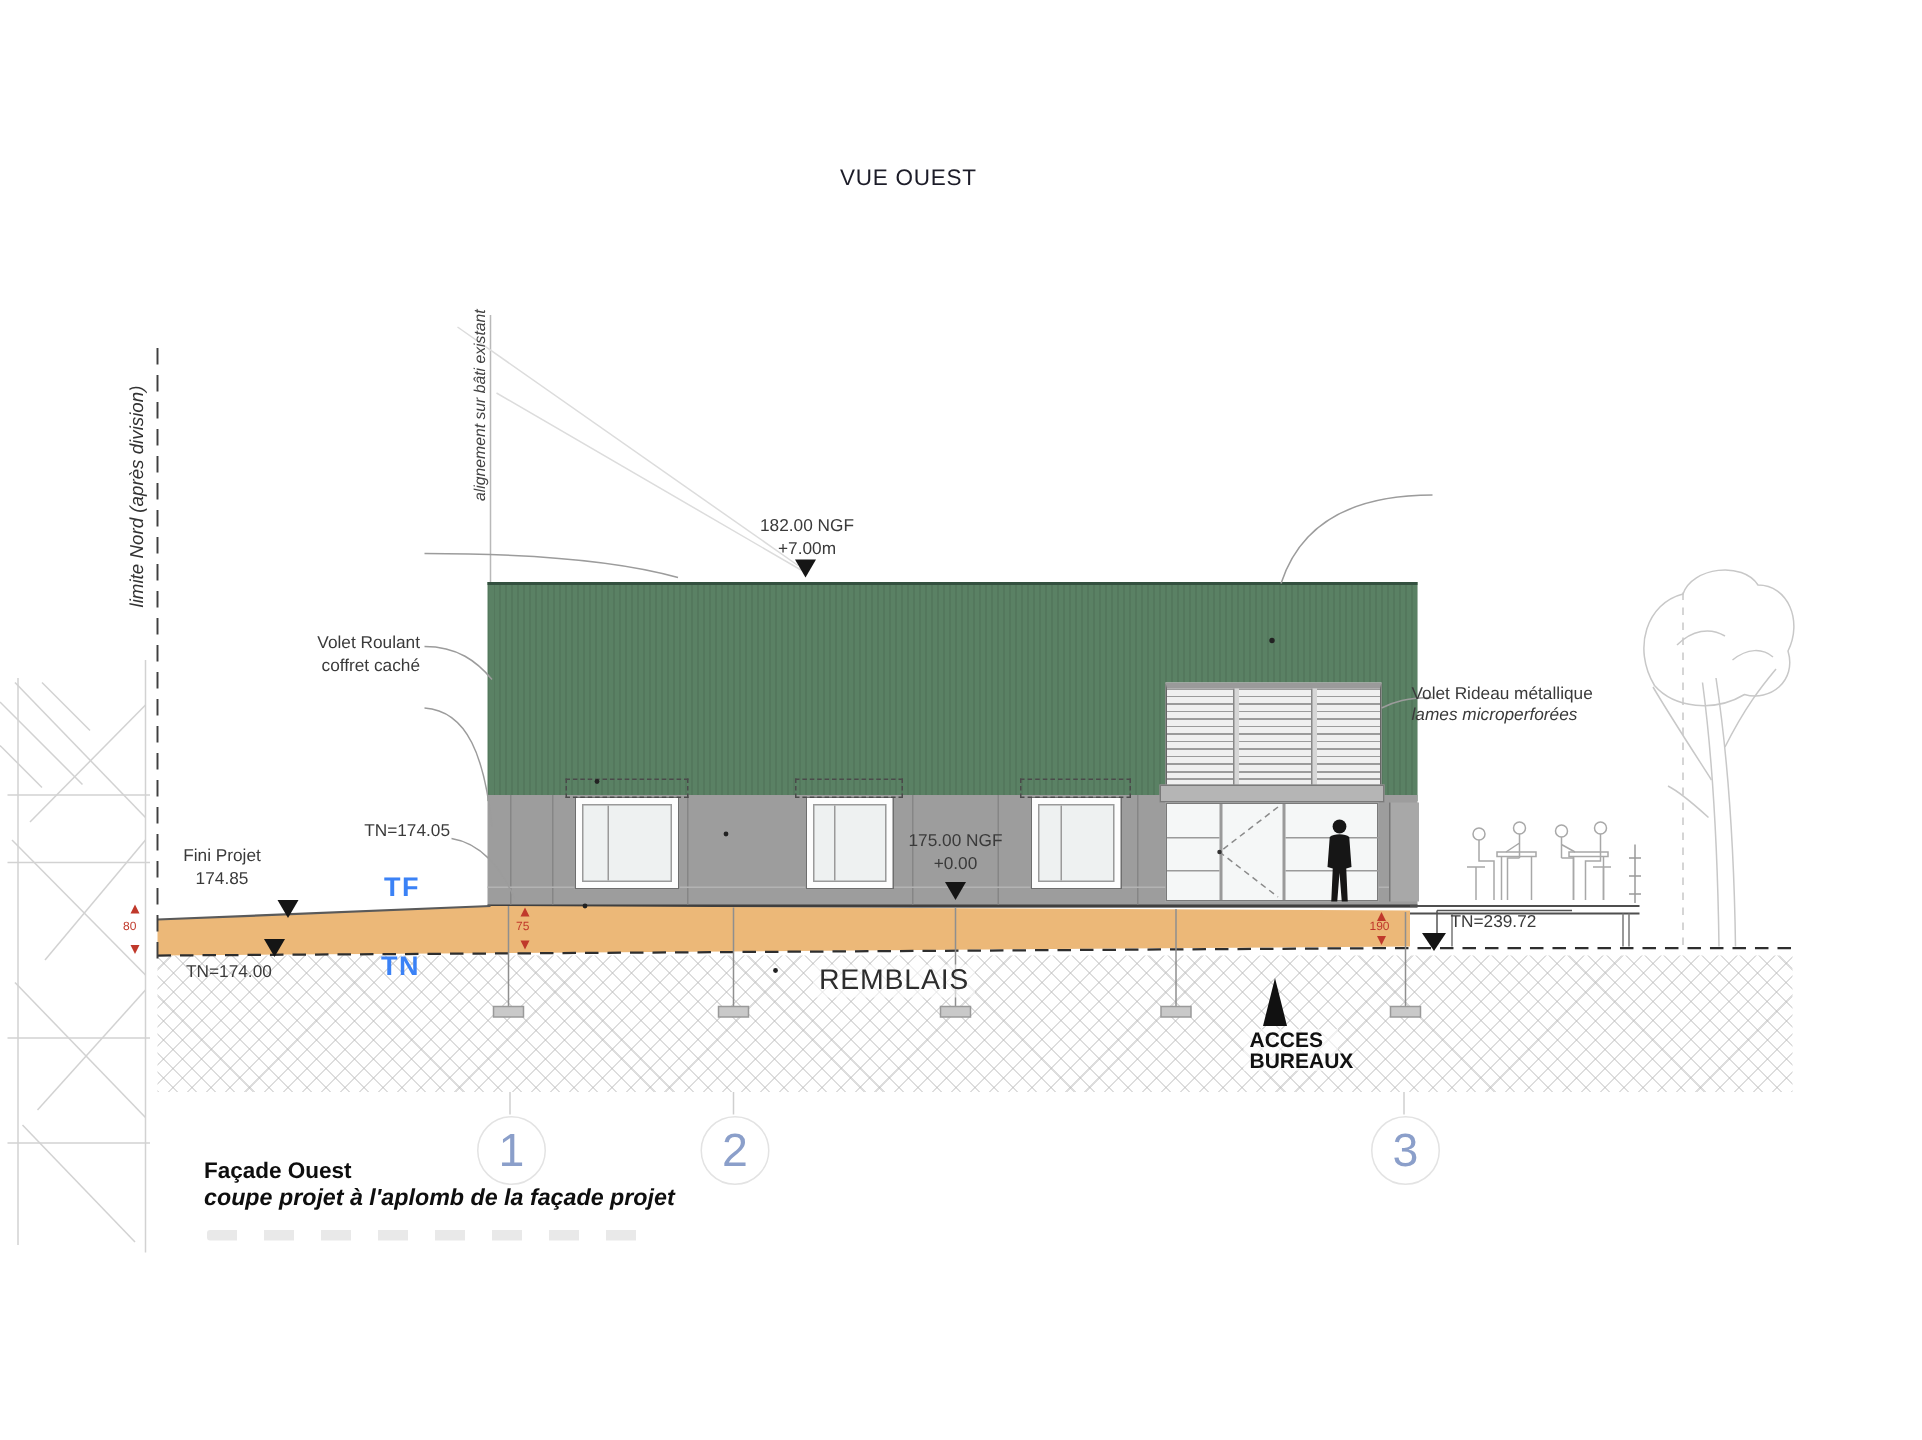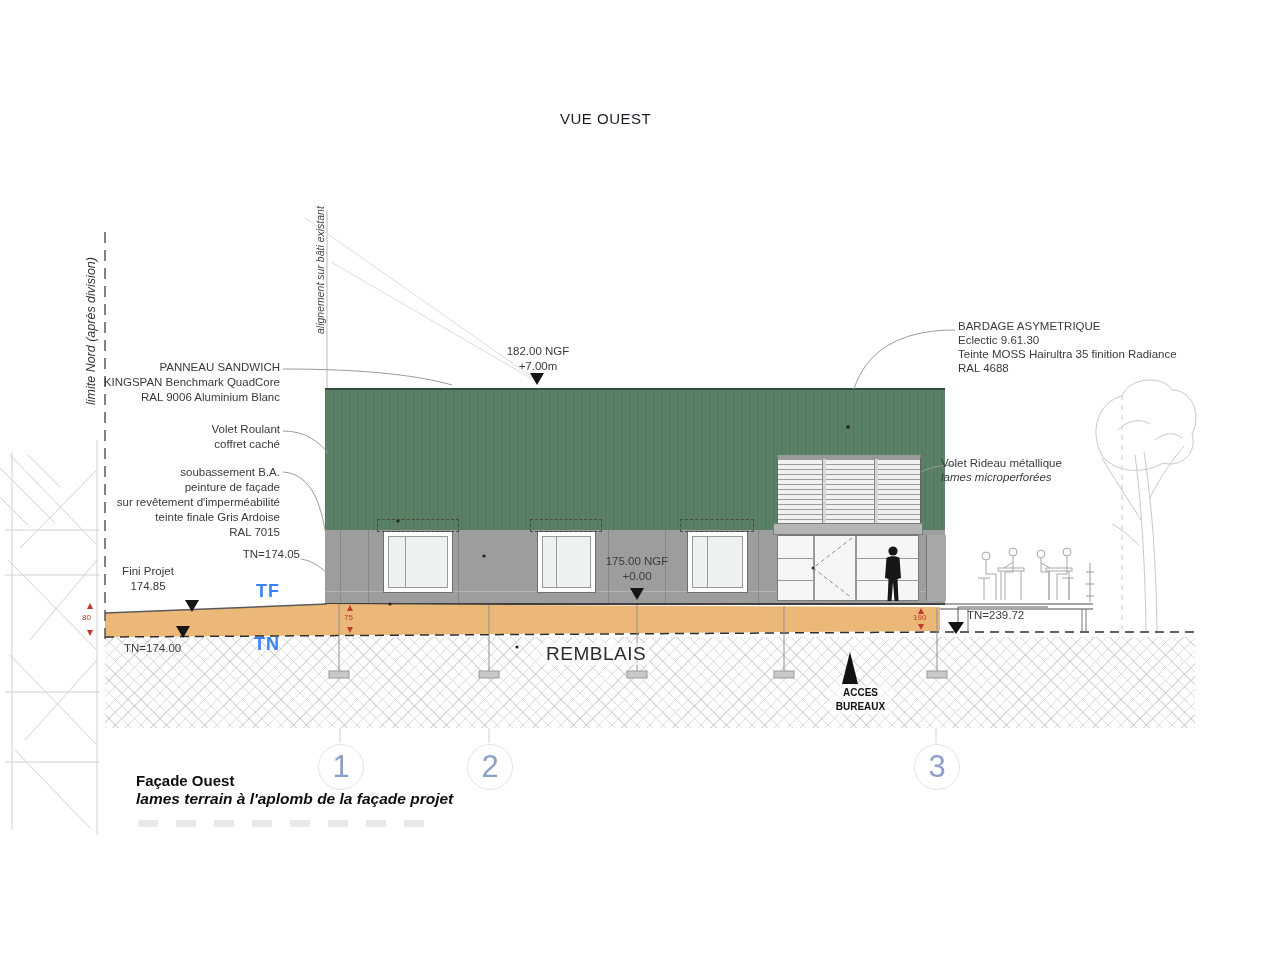--- a/index.html
+++ b/index.html
@@ -35,21 +35,21 @@
   #corner-strip{left:926px;top:535px;width:19px;height:66px;z-index:3;background:#a8a8a8;border-left:1px solid #777;}
   #hatch{left:105px;top:637px;width:1090px;height:91px;z-index:0;
      background-image:repeating-linear-gradient(45deg,rgba(188,188,188,.5) 0 1px,transparent 1px 9px),
                       repeating-linear-gradient(-45deg,rgba(188,188,188,.5) 0 1px,transparent 1px 9px);}
   #svg-layer{left:0;top:0;z-index:4;pointer-events:none;}
   .bubble{position:absolute;top:744px;width:44px;height:44px;border:1.5px solid #e3e3e3;border-radius:50%;
      background:#fff;color:#8b9fca;font-size:31px;display:flex;align-items:center;justify-content:center;z-index:6;}
   .red-dim{font-size:8px;color:#c0392b;z-index:6;}
   #title{left:560px;top:110px;font-size:15px;letter-spacing:.5px;color:#1c1c28;z-index:6;}
   #remblais{left:521px;top:643px;font-size:19px;letter-spacing:.5px;color:#2d2d2d;z-index:6;}
-  #acces{left:808px;top:686px;width:84px;text-align:center;font-size:10px;font-weight:bold;color:#111;line-height:14px;z-index:6;}
+  #acces{left:808px;top:686px;width:84px;font-size:14px;font-weight:bold;color:#111;line-height:14px;z-index:6;}
   #footer-title{left:136px;top:772px;font-size:15px;font-weight:bold;color:#0e0e0e;z-index:6;}
   #footer-sub{left:136px;top:790px;font-size:15.5px;font-weight:bold;font-style:italic;color:#0e0e0e;z-index:6;}
   #footer-ghost{left:138px;top:820px;width:295px;height:7px;opacity:.45;border-radius:2px;z-index:5;
      background:repeating-linear-gradient(90deg,#cfcfcf 0 20px,transparent 20px 38px);filter:blur(.5px);}
   .italic2{font-style:italic;}
 </style>
 </head>
 <body>
 
 <div id="page">
@@ -239,60 +239,42 @@
         <line x1="1021" y1="571" x2="1021" y2="600"></line>
       <rect x="1046" y="568" width="26" height="3"></rect>
         <line x1="1049" y1="571" x2="1049" y2="600"></line>
         <line x1="1069" y1="571" x2="1069" y2="600"></line>
     </g>
   </svg>
 
   <div class="abs vtext" style="left:84px;top:405px;font-size:12.5px;color:#333;">limite Nord (après division)</div>
   <div class="abs vtext" style="left:314px;top:334px;font-size:10.5px;color:#444;">alignement sur bâti existant</div>
 
-  <div class="abs ann ann-r" style="right:1001px;top:360px;">
-    <div>PANNEAU SANDWICH</div>
-    <div>KINGSPAN Benchmark QuadCore</div>
-    <div>RAL 9006 Aluminium Blanc</div>
-  </div>
   <div class="abs ann ann-r" style="right:1001px;top:422px;">
     <div>Volet Roulant</div>
     <div>coffret caché</div>
-  </div>
-  <div class="abs ann ann-r" style="right:1001px;top:465px;">
-    <div>soubassement B.A.</div>
-    <div>peinture de façade</div>
-    <div>sur revêtement d'imperméabilité</div>
-    <div>teinte finale Gris Ardoise</div>
-    <div>RAL 7015</div>
   </div>
   <div class="abs ann ann-r" style="right:981px;top:547px;">TN=174.05</div>
   <div class="abs ann ann-c" style="left:113px;top:564px;width:70px;">
     <div>Fini Projet</div>
     <div>174.85</div>
   </div>
   <div class="abs big-label" style="left:256px;top:581px;">TF</div>
   <div class="abs big-label" style="left:254px;top:634px;">TN</div>
   <div class="abs ann" style="left:124px;top:641px;">TN=174.00</div>
 
   <div class="abs ann ann-c" style="left:498px;top:344px;width:80px;">
     <div>182.00 NGF</div>
     <div>+7.00m</div>
   </div>
   <div class="abs ann ann-c" style="left:597px;top:554px;width:80px;z-index:6;">
     <div>175.00 NGF</div>
     <div>+0.00</div>
   </div>
 
-  <div class="abs ann" style="left:958px;top:319px;line-height:14px;">
-    <div>BARDAGE ASYMETRIQUE</div>
-    <div>Eclectic 9.61.30</div>
-    <div>Teinte MOSS Hairultra 35 finition Radiance</div>
-    <div>RAL 4688</div>
-  </div>
   <div class="abs ann" style="left:941px;top:456px;line-height:14px;">
     <div>Volet Rideau métallique</div>
     <div class="italic2">lames microperforées</div>
   </div>
   <div class="abs ann" style="left:967px;top:608px;">TN=239.72</div>
 
   <div id="remblais" class="abs halo">REMBLAIS</div>
   <div id="acces" class="abs">
     <div class="halo">ACCES</div>
     <div class="halo">BUREAUX</div>
@@ -300,16 +282,16 @@
 
   <div class="abs red-dim" style="left:82px;top:613px;">80</div>
   <div class="abs red-dim" style="left:344px;top:613px;">75</div>
   <div class="abs red-dim" style="left:913px;top:613px;">190</div>
 
   <div class="bubble" style="left:318px;">1</div>
   <div class="bubble" style="left:467px;">2</div>
   <div class="bubble" style="left:914px;">3</div>
 
   <div id="footer-title" class="abs">Façade Ouest</div>
-  <div id="footer-sub" class="abs">lames terrain à l'aplomb de la façade projet</div>
+  <div id="footer-sub" class="abs">coupe projet à l'aplomb de la façade projet</div>
   <div id="footer-ghost" class="abs"></div>
 
 </div>
 
 </body></html>

